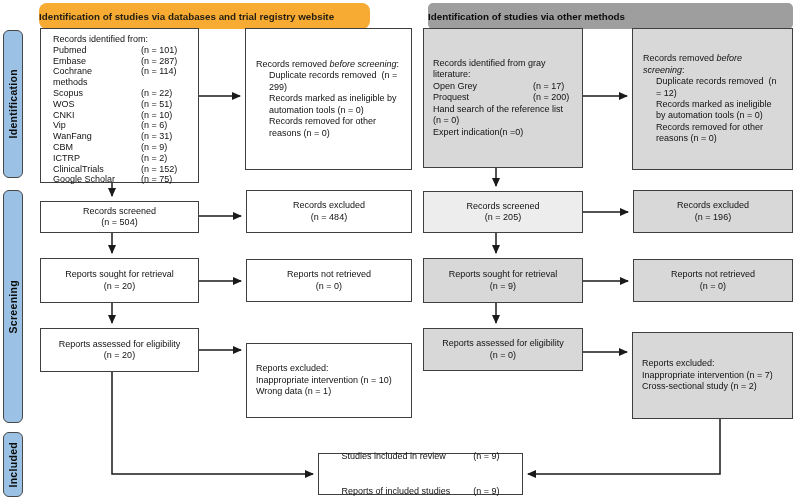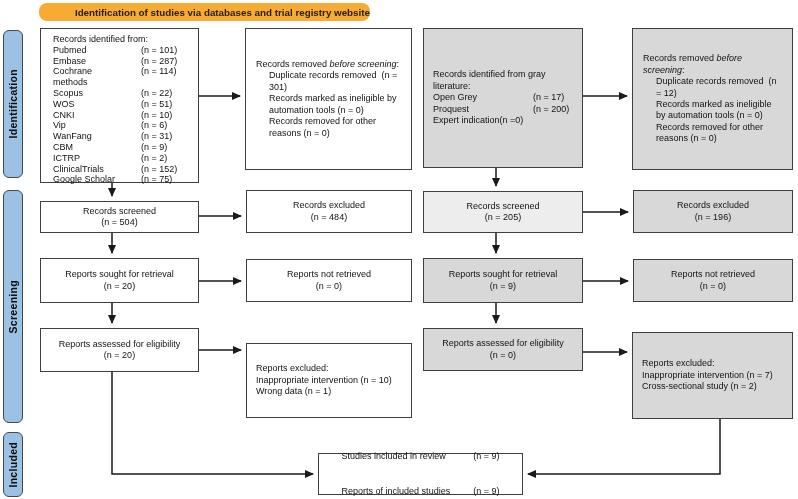--- a/index.html
+++ b/index.html
@@ -3,22 +3,22 @@
 <meta charset="utf-8">
 <style>
   html,body{margin:0;padding:0;background:#fff;}
   .canvas{
     position:relative;width:798px;height:499px;background:#fff;
     font-family:"Liberation Sans","DejaVu Sans",sans-serif;
     font-size:9px;color:#111;overflow:hidden;
   }
   .wires{position:absolute;left:0;top:0;width:798px;height:499px;}
   .hdr{
-    position:absolute;display:flex;align-items:center;justify-content:flex-end;
-    font-weight:bold;font-size:9.8px;height:18px;box-sizing:border-box;
+    position:absolute;display:flex;align-items:center;justify-content:flex-start;
+    font-weight:bold;font-size:9.8px;height:26px;box-sizing:border-box;
   }
   .hdr.orange{left:39px;top:3px;width:331px;background:var(--header-databases-bg);border-radius:8px;color:#262012;}
   .hdr.grayh{left:428px;top:3px;width:365px;background:var(--header-other-bg);border-radius:5px;color:#0d0d0d;}
   .side{
     position:absolute;left:3px;width:20px;background:var(--sidebar-bg);
     border:1.5px solid #474747;border-radius:6px;box-sizing:border-box;
     display:flex;align-items:center;justify-content:center;
   }
   .side span{
     writing-mode:vertical-rl;transform:rotate(180deg);
@@ -66,20 +66,23 @@
       <line x1="583" y1="281" x2="628" y2="281" marker-end="url(#ah)"></line>
       <line x1="496" y1="303" x2="496" y2="323" marker-end="url(#ah)"></line>
       <line x1="583" y1="352" x2="627" y2="352" marker-end="url(#ah)"></line>
       <polyline points="720,419 720,474 528,474" marker-end="url(#ah)"></polyline>
     </g>
   </svg>
 
   <div class="hdr orange">
     <span>Identification of studies via databases and trial registry website</span>
   </div>
+  <div class="hdr grayh">
+    <span>Identification of studies via other methods</span>
+  </div>
 
   <div class="side" style="top:30px;height:148px;">
     <span>Identification</span>
   </div>
   <div class="side" style="top:190px;height:233px;">
     <span>Screening</span>
   </div>
   <div class="side" style="top:432px;height:65px;">
     <span>Included</span>
   </div>
@@ -131,21 +134,21 @@
         <span>(n = 152)</span>
       </div>
     <div class="srcrow">
         <span>Google Scholar</span>
         <span>(n = 75)</span>
       </div>
   </div>
 
   <div class="box vctr" style="left:245px;top:28px;width:167px;height:142px;padding:4px 10px;">
     <div><span>Records removed </span><span class="it">before screening</span><span>:</span></div>
-    <div class="ind">Duplicate records removed  (n = 301)</div>
+    <div class="ind">Duplicate records removed  (n = 299)</div>
     <div class="ind">Records marked as ineligible by automation tools (n = 0)</div>
     <div class="ind">Records removed for other reasons (n = 0)</div>
   </div>
 
   <div class="box ctr" style="left:40px;top:201px;width:159px;height:32px;">
     <div>Records screened</div>
     <div>(n = 504)</div>
   </div>
   <div class="box ctr" style="left:246px;top:190px;width:166px;height:43px;">
     <div>Records excluded</div>
@@ -174,20 +177,21 @@
   <div class="box grayb vctr" id="box-other-identified" style="left:423px;top:28px;width:160px;height:140px;padding:4px 9px;">
     <div>Records identified from gray literature:</div>
     <div class="srcrow">
         <span>Open Grey</span>
         <span>(n = 17)</span>
       </div>
     <div class="srcrow">
         <span>Proquest</span>
         <span>(n = 200)</span>
       </div>
+    <div>Hand search of the reference list (n = 0)</div>
     <div>Expert indication(n =0)</div>
   </div>
 
   <div class="box grayb vctr" style="left:632px;top:28px;width:161px;height:142px;padding:4px 10px;">
     <div><span>Records removed </span><span class="it">before screening</span><span>:</span></div>
     <div class="ind">Duplicate records removed  (n = 12)</div>
     <div class="ind">Records marked as ineligible by automation tools (n = 0)</div>
     <div class="ind">Records removed for other reasons (n = 0)</div>
   </div>
 

